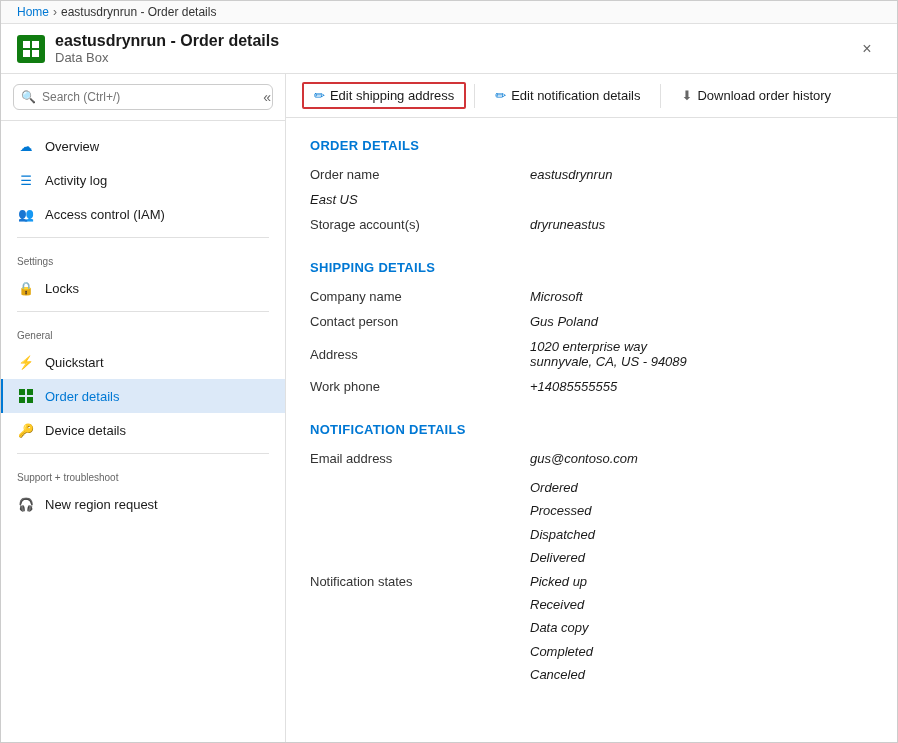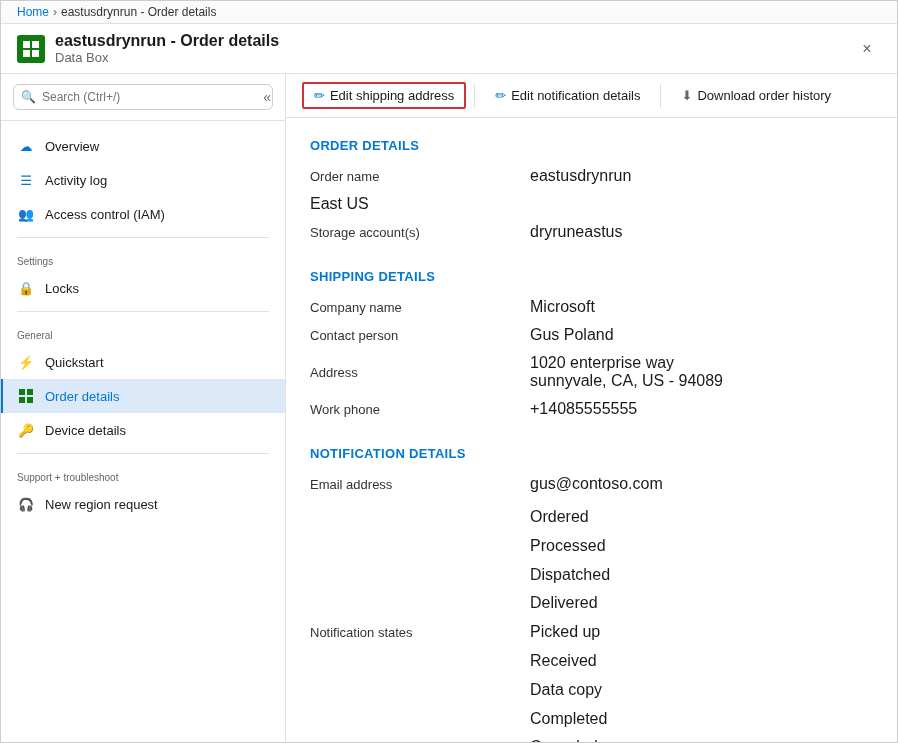--- a/index.html
+++ b/index.html
@@ -197,21 +197,22 @@
       margin-bottom: 10px;
     }
     .detail-label {
       width: 220px;
       flex-shrink: 0;
       color: #333;
       font-size: 13px;
     }
     .detail-value {
       color: #1a1a1a;
-      font-size: 16px;
+      font-size: 13px;
+      font-style: italic;
     }
     .detail-value-multi { line-height: 1.8; }
 
     
     .icon-blue { color: #0078d4; }
     .icon-green { color: #107c10; }
     .icon-teal { color: #008272; }
     .icon-yellow { color: #d4ac00; }
     .icon-gray { color: #666; }
   </style>

